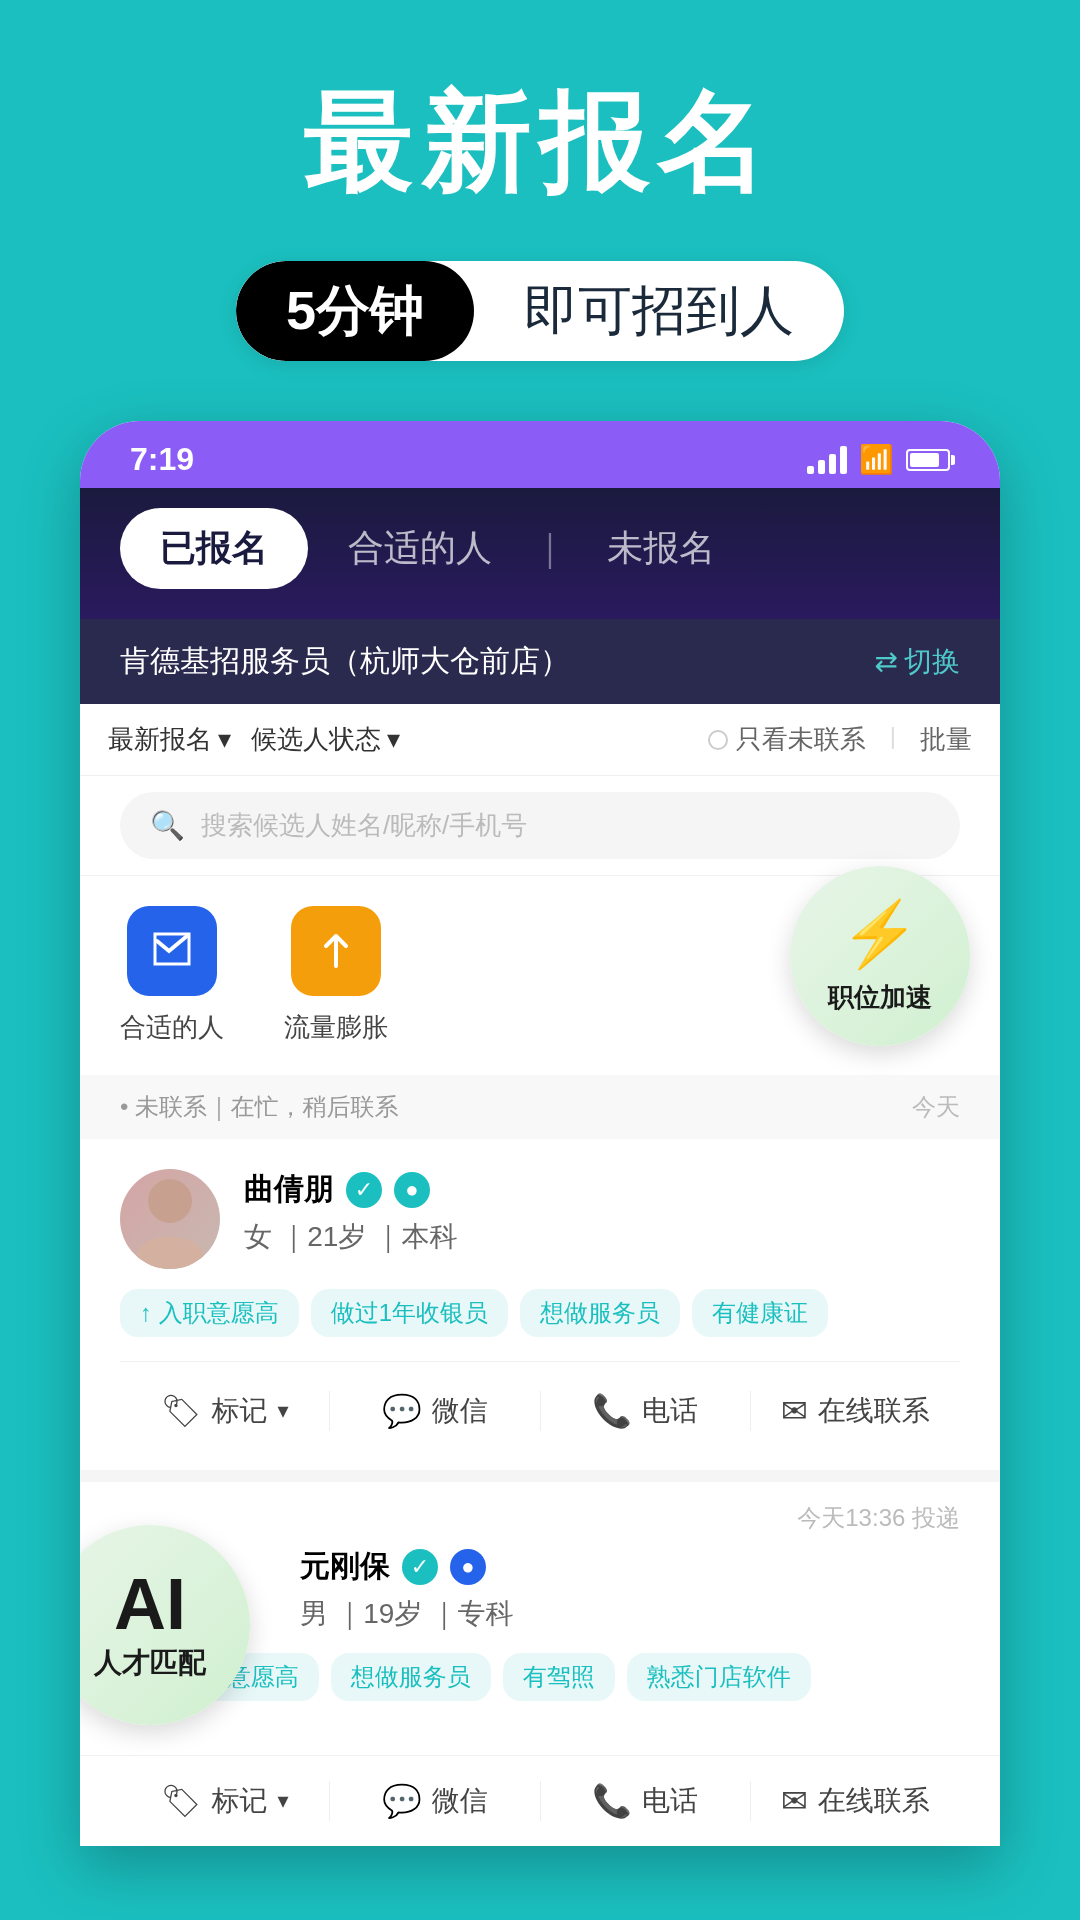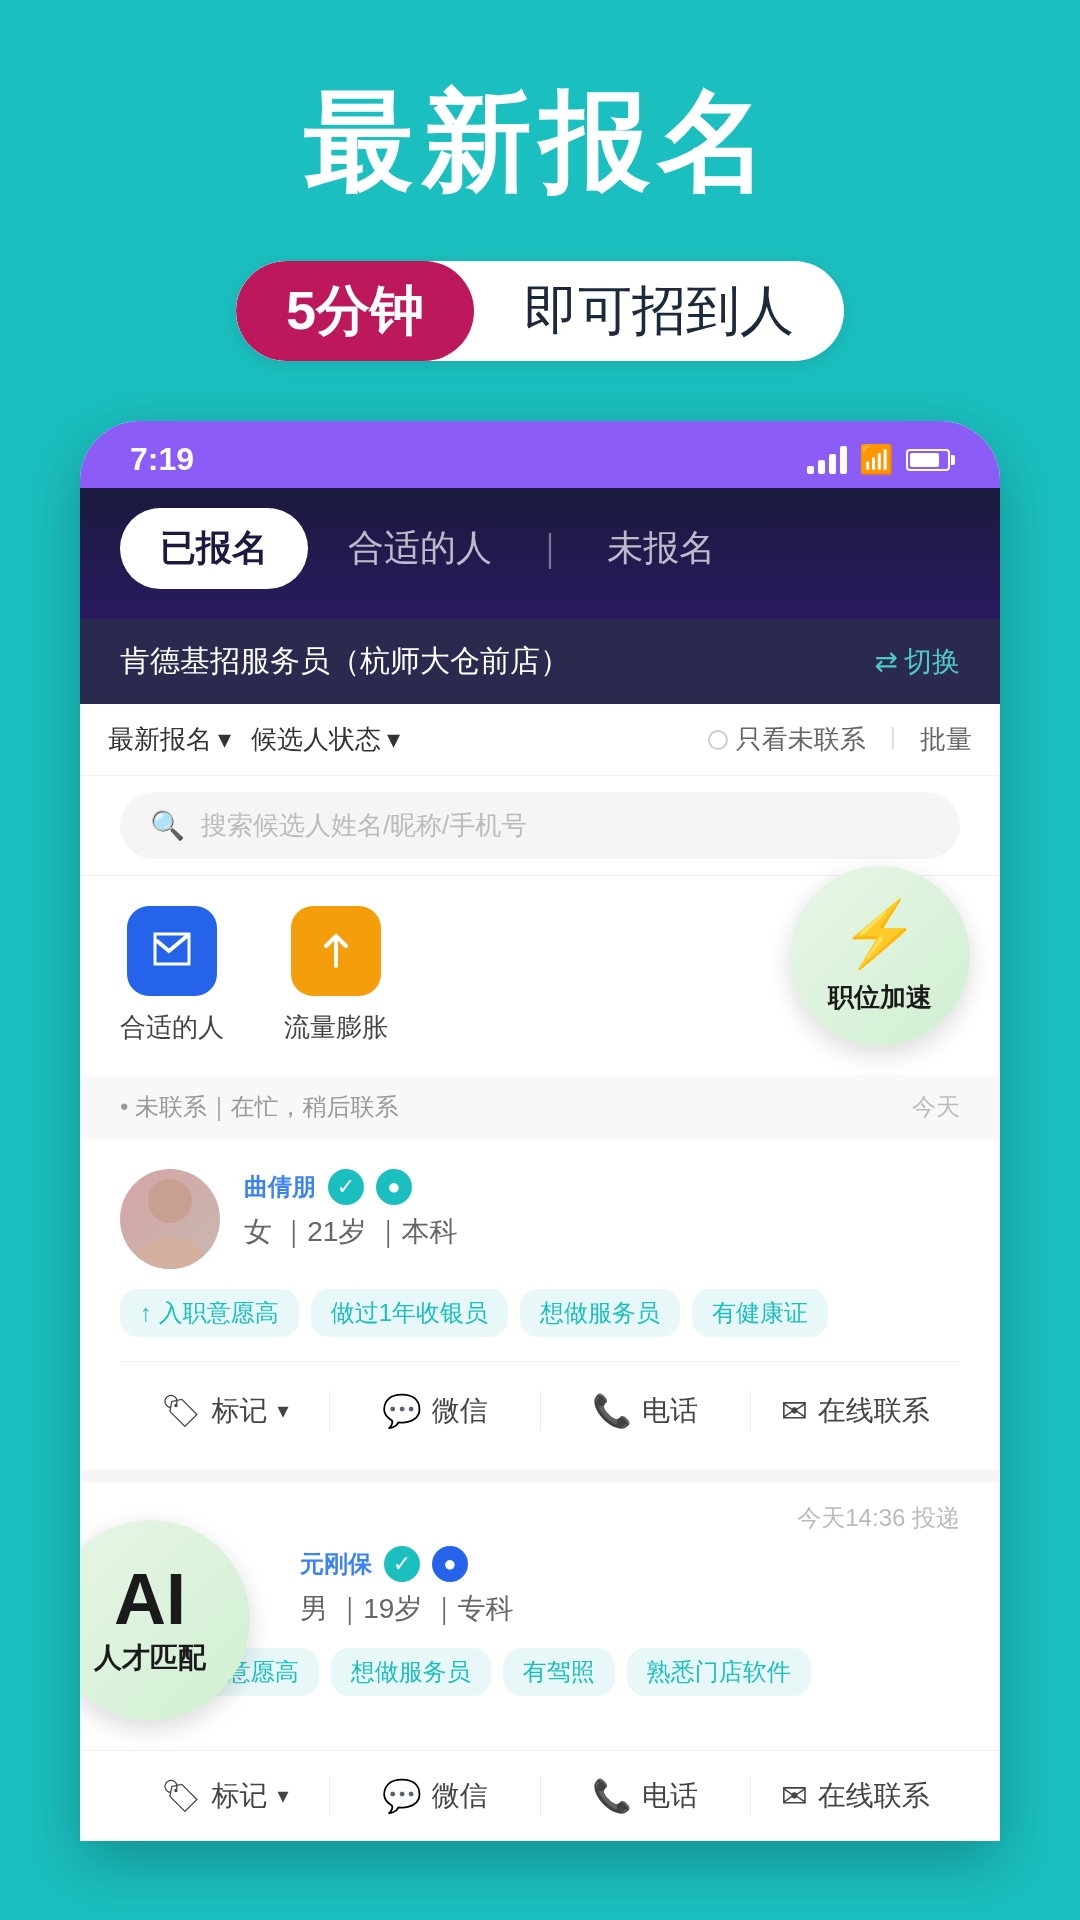--- a/index.html
+++ b/index.html
@@ -32,21 +32,21 @@
       display: inline-flex;
       align-items: center;
       background: #fff;
       border-radius: 80px;
       overflow: hidden;
       height: 100px;
       margin-bottom: 60px;
       box-shadow: 0 4px 20px rgba(0,0,0,0.1);
     }
     .hero-badge-minutes {
-      background: #be185d;
+      background: #000000;
       color: #fff;
       font-size: 54px;
       font-weight: 900;
       padding: 0 50px;
       height: 100%;
       display: flex;
       align-items: center;
       border-radius: 80px;
     }
     .hero-badge-text {
@@ -335,23 +335,23 @@
     .candidate-info {
       flex: 1;
     }
     .candidate-name-row {
       display: flex;
       align-items: center;
       gap: 12px;
       margin-bottom: 8px;
     }
     .candidate-name {
-      font-size: 24px;
+      font-size: 30px;
       font-weight: 700;
-      color: #3b82f6;
+      color: #000000;
     }
     .verified-badge {
       width: 36px;
       height: 36px;
       background: #1BBFBF;
       border-radius: 50%;
       display: flex;
       align-items: center;
       justify-content: center;
       color: #fff;
@@ -638,21 +638,21 @@
       </div>
     </div>
 
     <div class="candidate-card-partial" style="position:relative;">
 
       <div class="ai-float-btn">
         <span class="ai-text">AI</span>
         <span class="ai-label">人才匹配</span>
       </div>
 
-      <div class="timestamp">今天14:36 投递</div>
+      <div class="timestamp">今天13:36 投递</div>
       <div class="candidate-header" style="padding-left:180px;">
         <div class="candidate-info">
           <div class="candidate-name-row">
             <span class="candidate-name">元刚保</span>
             <div class="verified-badge">✓</div>
             <div class="active-badge">●</div>
           </div>
           <div class="candidate-meta">
             <span>男</span>
             ｜<span>19岁</span>

